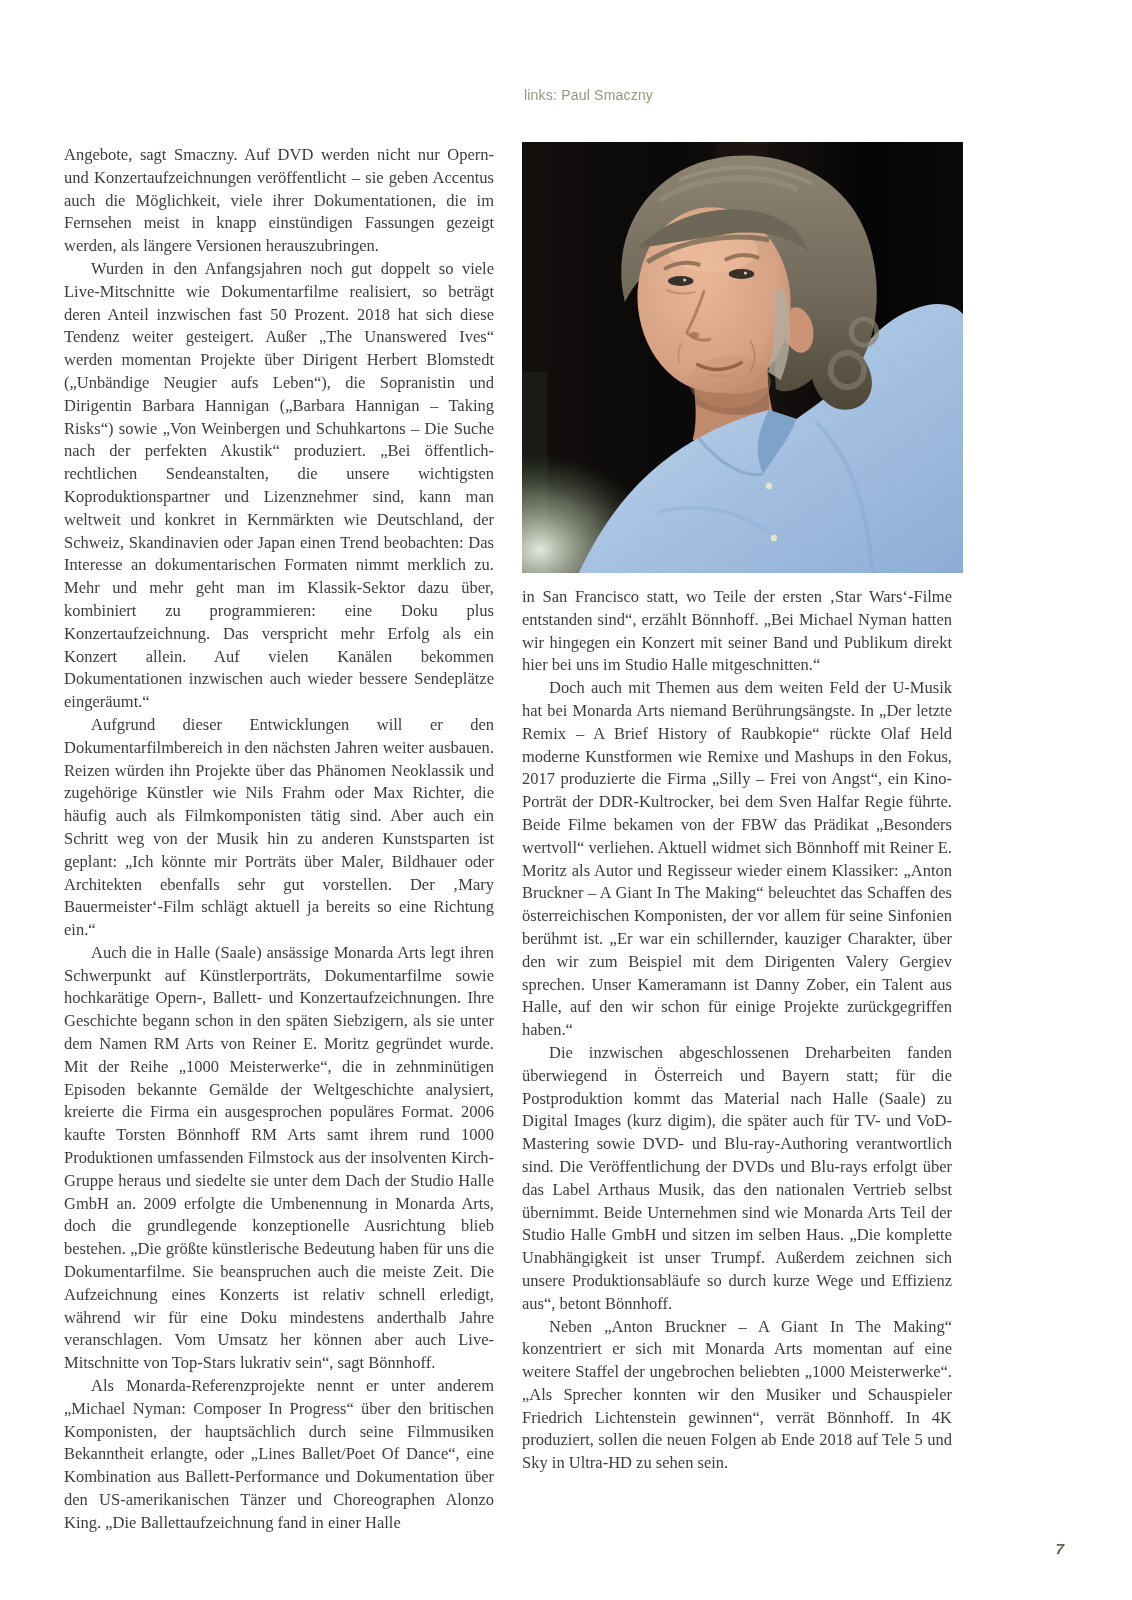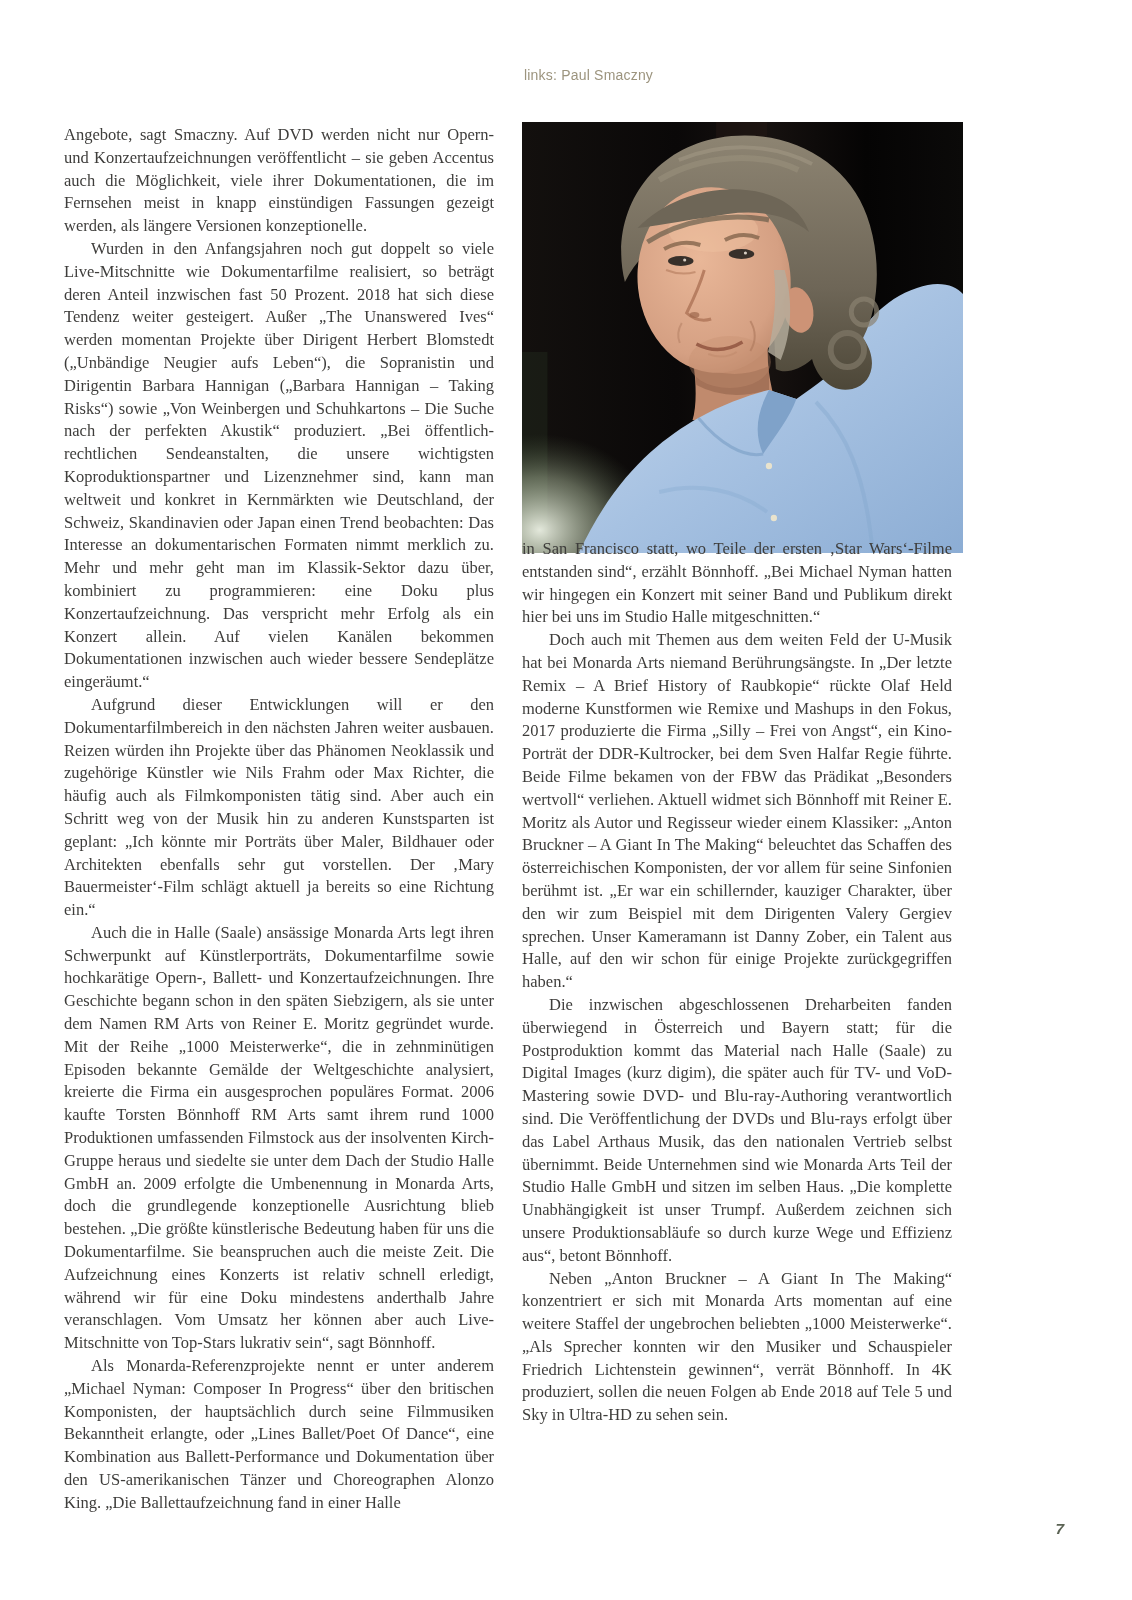--- a/index.html
+++ b/index.html
@@ -3,21 +3,21 @@
 <meta charset="utf-8">
 <style>
   html, body { margin: 0; padding: 0; }
   body {
     width: 1132px; height: 1600px;
     background: #ffffff;
     position: relative;
     overflow: hidden;
     font-family: "Liberation Serif", serif;
   }
-  .page { position: absolute; inset: 0; background: var(--paper, #ffffff); }
+  .page { position: absolute; inset: 0; background: var(--paper, #ffffff); margin-top: 20px; }
 
   .photo-caption {
     position: absolute; left: 524px; top: 64px; width: 420px;
     font-family: "Liberation Sans", sans-serif;
     font-size: 14px; line-height: 22px; letter-spacing: 0.2px;
     color: var(--caption, #9c947e);
   }
 
   .portrait {
     position: absolute; left: 522px; top: 122px;
@@ -26,21 +26,21 @@
   .portrait svg { display: block; width: 100%; height: 100%; }
 
   .col {
     position: absolute; width: 430px;
     color: var(--body-text, #3e3d3b);
     font-size: 16.5px; line-height: 22.8px;
     text-align: justify;
     hyphens: auto; -webkit-hyphens: auto;
   }
   .col-left  { left: 64px;  top: 124px; }
-  .col-right { left: 522px; top: 538px; }
+  .col-right { left: 522px; top: 566px; }
   .col p { margin: 0; }
   .col p.indent { text-indent: 27px; }
 
   .page-number {
     position: absolute; left: 1040px; top: 1520px; width: 24px;
     text-align: right;
     font-family: "Liberation Sans", sans-serif;
     font-style: italic; font-weight: bold;
     font-size: 15.5px;
     color: var(--page-number, #5b6354);
@@ -131,21 +131,21 @@
       <ellipse cx="176" cy="193" rx="5" ry="3" fill="#9c674c" opacity="0.7"></ellipse>
 
       <path d="M178 222 Q 201 234 225 220" stroke="#9a5f49" stroke-width="3.5" fill="none"></path>
       <path d="M190 232 Q 206 238 219 230" stroke="#c08a6d" stroke-width="2" fill="none" opacity="0.6"></path>
       <path d="M233 199 Q 242 214 233 229" stroke="#b07c5f" stroke-width="2" fill="none" opacity="0.7"></path>
       <path d="M163 201 Q 157 211 161 221" stroke="#b07c5f" stroke-width="2" fill="none" opacity="0.5"></path>
     </svg>
   </div>
 
   <div class="col col-left">
-    <p>Angebote, sagt Smaczny. Auf DVD werden nicht nur Opern- und Konzertaufzeichnungen veröffentlicht – sie geben Accentus auch die Möglichkeit, viele ihrer Dokumentationen, die im Fernsehen meist in knapp einstündigen Fassungen gezeigt werden, als längere Versionen konzeptionelle.</p>
+    <p>Angebote, sagt Smaczny. Auf DVD werden nicht nur Opern- und Konzertaufzeichnungen veröffentlicht – sie geben Accentus auch die Möglichkeit, viele ihrer Dokumentationen, die im Fernsehen meist in knapp einstündigen Fassungen gezeigt werden, als längere Versionen herauszubringen.</p>
     <p class="indent">Wurden in den Anfangsjahren noch gut doppelt so viele Live-Mitschnitte wie Dokumentarfilme realisiert, so beträgt deren Anteil inzwischen fast 50 Prozent. 2018 hat sich diese Tendenz weiter gesteigert. Außer „The Unanswered Ives“ werden momentan Projekte über Dirigent Herbert Blomstedt („Unbändige Neugier aufs Leben“), die Sopranistin und Dirigentin Barbara Hannigan („Barbara Hannigan – Taking Risks“) sowie „Von Weinbergen und Schuhkartons – Die Suche nach der perfekten Akustik“ produziert. „Bei öffentlich-rechtlichen Sendeanstalten, die unsere wichtigsten Koproduktionspartner und Lizenznehmer sind, kann man weltweit und konkret in Kernmärkten wie Deutschland, der Schweiz, Skandinavien oder Japan einen Trend beobachten: Das Interesse an dokumentarischen Formaten nimmt merklich zu. Mehr und mehr geht man im Klassik-Sektor dazu über, kombiniert zu programmieren: eine Doku plus Konzertaufzeichnung. Das verspricht mehr Erfolg als ein Konzert allein. Auf vielen Kanälen bekommen Dokumentationen inzwischen auch wieder bessere Sendeplätze eingeräumt.“</p>
     <p class="indent">Aufgrund dieser Entwicklungen will er den Dokumentarfilmbereich in den nächsten Jahren weiter ausbauen. Reizen würden ihn Projekte über das Phänomen Neoklassik und zugehörige Künstler wie Nils Frahm oder Max Richter, die häufig auch als Filmkomponisten tätig sind. Aber auch ein Schritt weg von der Musik hin zu anderen Kunstsparten ist geplant: „Ich könnte mir Porträts über Maler, Bildhauer oder Architekten ebenfalls sehr gut vorstellen. Der ‚Mary Bauermeister‘-Film schlägt aktuell ja bereits so eine Richtung ein.“</p>
     <p class="indent">Auch die in Halle (Saale) ansässige Monarda Arts legt ihren Schwerpunkt auf Künstlerporträts, Dokumentarfilme sowie hochkarätige Opern-, Ballett- und Konzertaufzeichnungen. Ihre Geschichte begann schon in den späten Siebzigern, als sie unter dem Namen RM Arts von Reiner E. Moritz gegründet wurde. Mit der Reihe „1000 Meisterwerke“, die in zehnminütigen Episoden bekannte Gemälde der Weltgeschichte analysiert, kreierte die Firma ein ausgesprochen populäres Format. 2006 kaufte Torsten Bönnhoff RM Arts samt ihrem rund 1000 Produktionen umfassenden Filmstock aus der insolventen Kirch-Gruppe heraus und siedelte sie unter dem Dach der Studio Halle GmbH an. 2009 erfolgte die Umbenennung in Monarda Arts, doch die grundlegende konzeptionelle Ausrichtung blieb bestehen. „Die größte künstlerische Bedeutung haben für uns die Dokumentarfilme. Sie beanspruchen auch die meiste Zeit. Die Aufzeichnung eines Konzerts ist relativ schnell erledigt, während wir für eine Doku mindestens anderthalb Jahre veranschlagen. Vom Umsatz her können aber auch Live-Mitschnitte von Top-Stars lukrativ sein“, sagt Bönnhoff.</p>
     <p class="indent">Als Monarda-Referenzprojekte nennt er unter anderem „Michael Nyman: Composer In Progress“ über den britischen Komponisten, der hauptsächlich durch seine Filmmusiken Bekanntheit erlangte, oder „Lines Ballet/Poet Of Dance“, eine Kombination aus Ballett-Performance und Dokumentation über den US-amerikanischen Tänzer und Choreographen Alonzo King. „Die Ballettaufzeichnung fand in einer Halle</p>
   </div>
 
   <div class="col col-right">
     <p>in San Francisco statt, wo Teile der ersten ‚Star Wars‘-Filme entstanden sind“, erzählt Bönnhoff. „Bei Michael Nyman hatten wir hingegen ein Konzert mit seiner Band und Publikum direkt hier bei uns im Studio Halle mitgeschnitten.“</p>
     <p class="indent">Doch auch mit Themen aus dem weiten Feld der U-Musik hat bei Monarda Arts niemand Berührungsängste. In „Der letzte Remix – A Brief History of Raubkopie“ rückte Olaf Held moderne Kunstformen wie Remixe und Mashups in den Fokus, 2017 produzierte die Firma „Silly – Frei von Angst“, ein Kino-Porträt der DDR-Kultrocker, bei dem Sven Halfar Regie führte. Beide Filme bekamen von der FBW das Prädikat „Besonders wertvoll“ verliehen. Aktuell widmet sich Bönnhoff mit Reiner E. Moritz als Autor und Regisseur wieder einem Klassiker: „Anton Bruckner – A Giant In The Making“ beleuchtet das Schaffen des österreichischen Komponisten, der vor allem für seine Sinfonien berühmt ist. „Er war ein schillernder, kauziger Charakter, über den wir zum Beispiel mit dem Dirigenten Valery Gergiev sprechen. Unser Kameramann ist Danny Zober, ein Talent aus Halle, auf den wir schon für einige Projekte zurückgegriffen haben.“</p>
     <p class="indent">Die inzwischen abgeschlossenen Dreharbeiten fanden überwiegend in Österreich und Bayern statt; für die Postproduktion kommt das Material nach Halle (Saale) zu Digital Images (kurz digim), die später auch für TV- und VoD-Mastering sowie DVD- und Blu-ray-Authoring verantwortlich sind. Die Veröffentlichung der DVDs und Blu-rays erfolgt über das Label Arthaus Musik, das den nationalen Vertrieb selbst übernimmt. Beide Unternehmen sind wie Monarda Arts Teil der Studio Halle GmbH und sitzen im selben Haus. „Die komplette Unabhängigkeit ist unser Trumpf. Außerdem zeichnen sich unsere Produktionsabläufe so durch kurze Wege und Effizienz aus“, betont Bönnhoff.</p>

